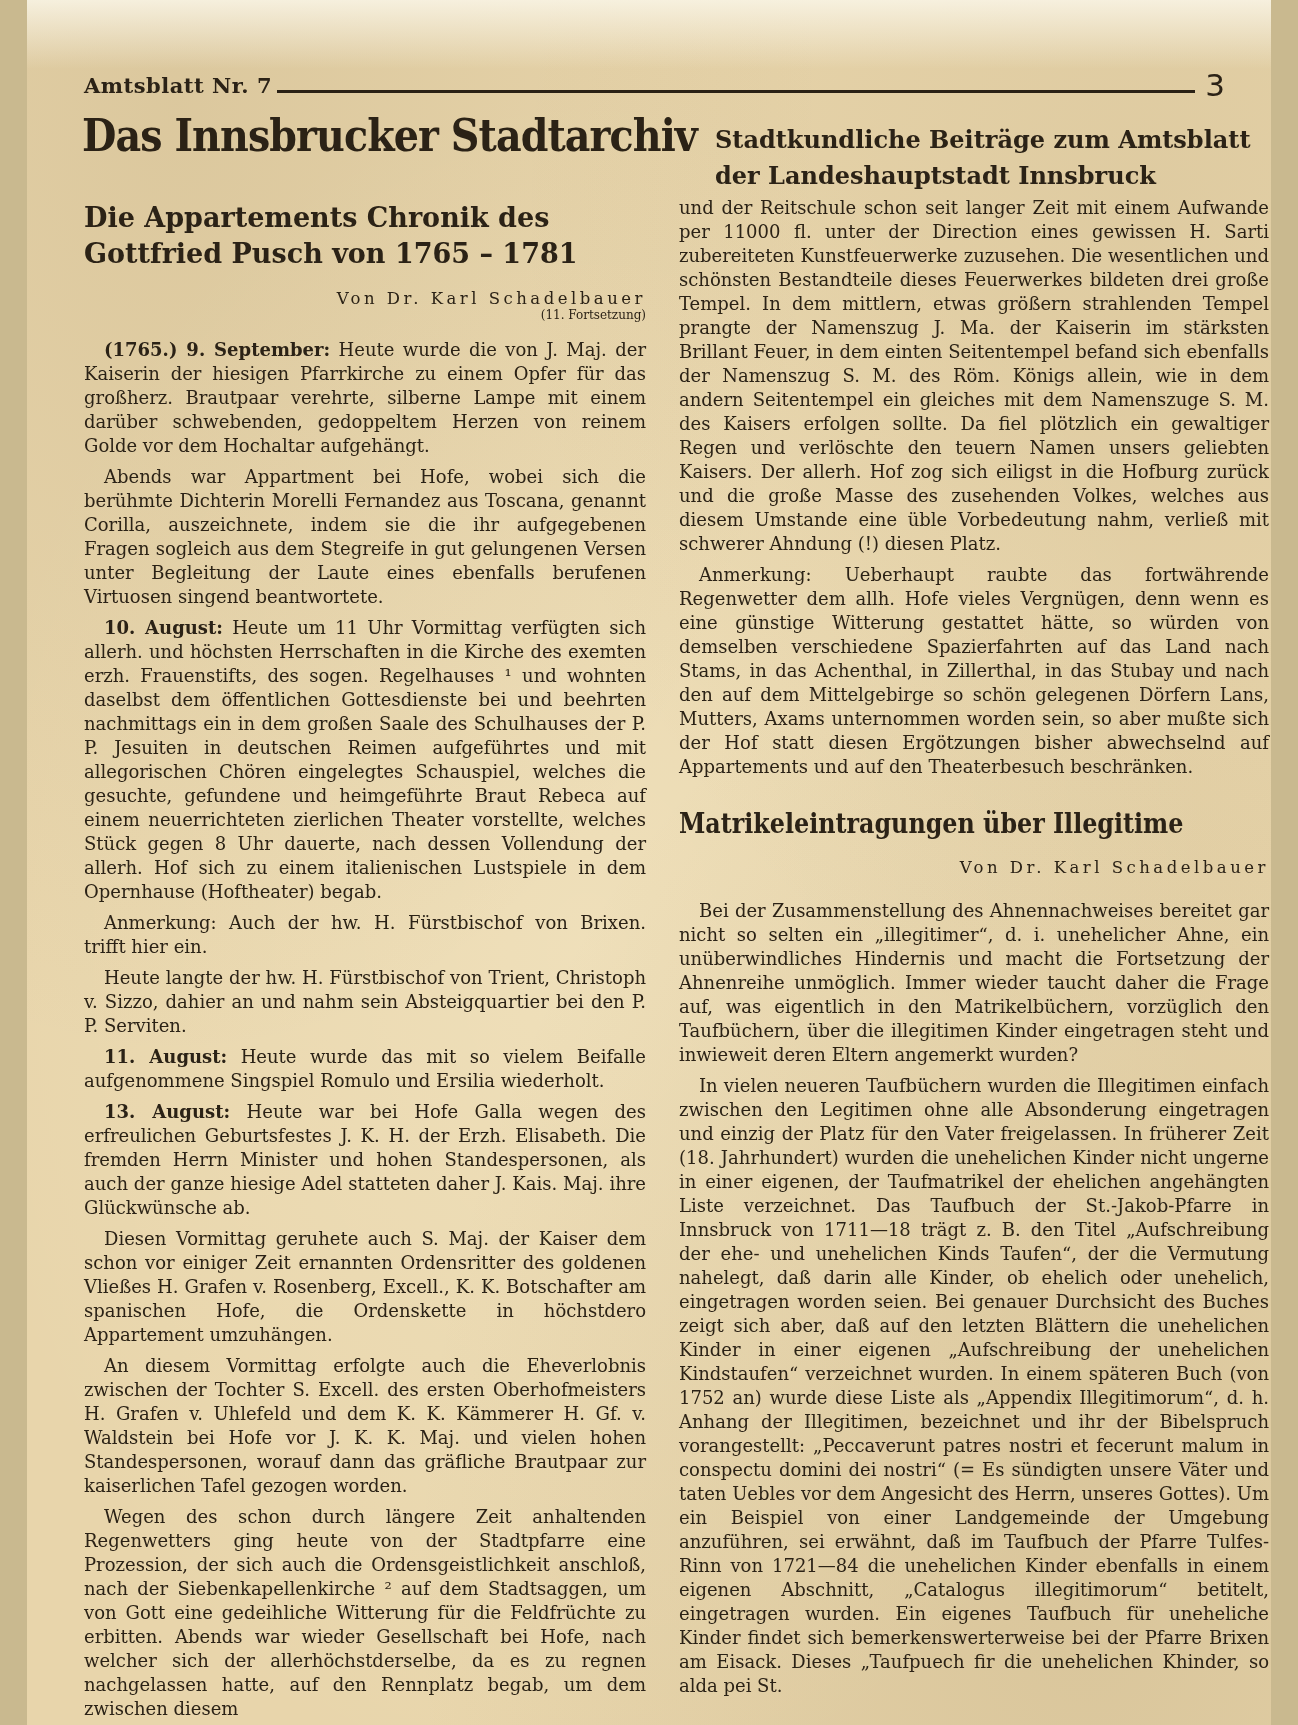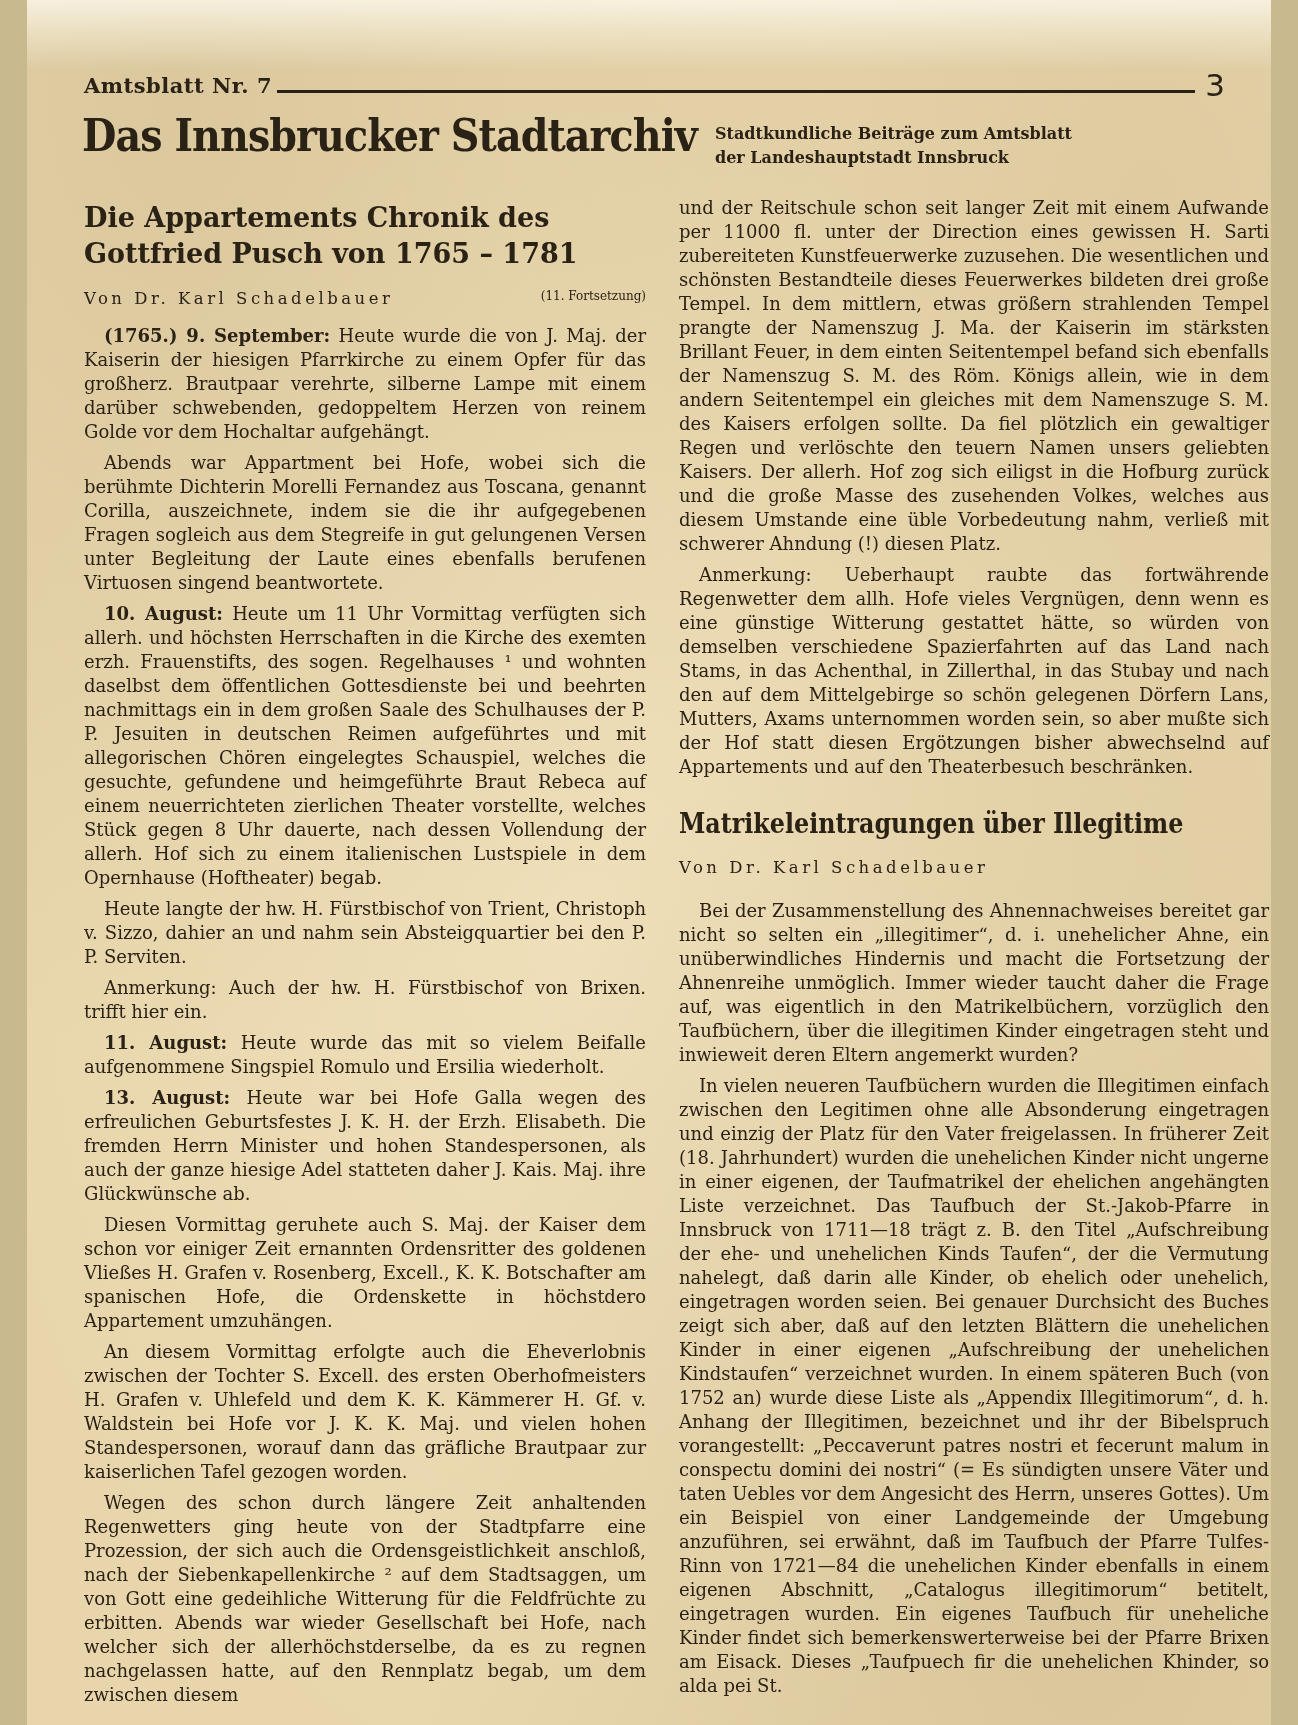--- a/index.html
+++ b/index.html
@@ -20,27 +20,27 @@
     overflow:hidden;
   }
   
   .topbar { position:absolute; left:57px; right:46px; top:72px; display:flex; align-items:flex-end; }
   .issue { font-size:21px; font-weight:bold; letter-spacing:0.5px; white-space:nowrap; }
   .hrule { flex:1; height:3px; background:#2a2115; margin:0 10px 5px 5px; box-shadow:0 -4px 0 -3px rgba(42,33,21,0.35); }
   .pagenum { font-family:"DejaVu Sans", sans-serif; font-size:31px; line-height:0.85; font-weight:500; }
   
   .title { position:absolute; left:55px; top:110px; margin:0; font-size:44px; font-weight:bold;
            letter-spacing:-1px; white-space:nowrap; transform:scaleX(0.90); transform-origin:left top; }
-  .subtitle { position:absolute; left:688px; top:122px; font-size:16px; font-weight:bold; line-height:1.5; }
+  .subtitle { position:absolute; left:688px; top:122px; font-size:24px; font-weight:bold; line-height:1.5; }
   
   .col { position:absolute; top:196px; text-align:justify; }
   .col-left  { left:57px;  width:562px; }
   .col-right { left:652px; width:590px; }
   .col-heading { font-size:27px; font-weight:bold; line-height:1.35; margin:4px 0 16px; text-align:left; }
-  .byline-row { display:flex; justify-content:space-between; align-items:flex-start; margin:0 0 16px; }
+  .byline-row { display:flex; justify-content:space-between; align-items:flex-end; margin:0 0 16px;flex-direction:column; }
   .byline { font-size:16.5px; letter-spacing:3.5px; white-space:nowrap; }
   .continuation { font-size:12px; white-space:nowrap; }
   .body-p { font-size:18px; line-height:24px; margin:0 0 7px; text-indent:20px; }
   .body-p.no-indent { text-indent:0; }
   .lead { font-weight:bold; }
   
   .section-heading { font-size:28px; font-weight:bold; margin:28px 0 18px; text-align:left;
                      white-space:nowrap; transform:scaleX(0.85); transform-origin:left; }
   .section-byline-row { margin:0 0 22px; }
 </style>
@@ -67,22 +67,22 @@
       <span>Gottfried Pusch von 1765 – 1781</span>
     </h2>
     <div class="byline-row">
       <span class="byline">Von Dr. Karl Schadelbauer</span>
       <span class="continuation">(11. Fortsetzung)</span>
     </div>
 
     <p class="body-p"><strong class="lead">(1765.) 9. September:</strong><span> Heute wurde die von J. Maj. der Kaiserin der hiesigen Pfarrkirche zu einem Opfer für das großherz. Brautpaar verehrte, silberne Lampe mit einem darüber schwebenden, gedoppeltem Herzen von reinem Golde vor dem Hochaltar aufgehängt.</span></p>
     <p class="body-p"><strong class="lead"></strong><span>Abends war Appartment bei Hofe, wobei sich die berühmte Dichterin Morelli Fernandez aus Toscana, genannt Corilla, auszeichnete, indem sie die ihr aufgegebenen Fragen sogleich aus dem Stegreife in gut gelungenen Versen unter Begleitung der Laute eines ebenfalls berufenen Virtuosen singend beantwortete.</span></p>
     <p class="body-p"><strong class="lead">10. August:</strong><span> Heute um 11 Uhr Vormittag verfügten sich allerh. und höchsten Herrschaften in die Kirche des exemten erzh. Frauenstifts, des sogen. Regelhauses ¹ und wohnten daselbst dem öffentlichen Gottesdienste bei und beehrten nachmittags ein in dem großen Saale des Schulhauses der P. P. Jesuiten in deutschen Reimen aufgeführtes und mit allegorischen Chören eingelegtes Schauspiel, welches die gesuchte, gefundene und heimgeführte Braut Rebeca auf einem neuerrichteten zierlichen Theater vorstellte, welches Stück gegen 8 Uhr dauerte, nach dessen Vollendung der allerh. Hof sich zu einem italienischen Lustspiele in dem Opernhause (Hoftheater) begab.</span></p>
+    <p class="body-p"><strong class="lead"></strong><span>Anmerkung: Auch der hw. H. Fürstbischof von Brixen. trifft hier ein.</span></p>
     <p class="body-p"><strong class="lead"></strong><span>Heute langte der hw. H. Fürstbischof von Trient, Christoph v. Sizzo, dahier an und nahm sein Absteigquartier bei den P. P. Serviten.</span></p>
-    <p class="body-p"><strong class="lead"></strong><span>Anmerkung: Auch der hw. H. Fürstbischof von Brixen. trifft hier ein.</span></p>
     <p class="body-p"><strong class="lead">11. August:</strong><span> Heute wurde das mit so vielem Beifalle aufgenommene Singspiel Romulo und Ersilia wiederholt.</span></p>
     <p class="body-p"><strong class="lead">13. August:</strong><span> Heute war bei Hofe Galla wegen des erfreulichen Geburtsfestes J. K. H. der Erzh. Elisabeth. Die fremden Herrn Minister und hohen Standespersonen, als auch der ganze hiesige Adel statteten daher J. Kais. Maj. ihre Glückwünsche ab.</span></p>
     <p class="body-p"><strong class="lead"></strong><span>Diesen Vormittag geruhete auch S. Maj. der Kaiser dem schon vor einiger Zeit ernannten Ordensritter des goldenen Vließes H. Grafen v. Rosenberg, Excell., K. K. Botschafter am spanischen Hofe, die Ordenskette in höchstdero Appartement umzuhängen.</span></p>
     <p class="body-p"><strong class="lead"></strong><span>An diesem Vormittag erfolgte auch die Eheverlobnis zwischen der Tochter S. Excell. des ersten Oberhofmeisters H. Grafen v. Uhlefeld und dem K. K. Kämmerer H. Gf. v. Waldstein bei Hofe vor J. K. K. Maj. und vielen hohen Standespersonen, worauf dann das gräfliche Brautpaar zur kaiserlichen Tafel gezogen worden.</span></p>
     <p class="body-p"><strong class="lead"></strong><span>Wegen des schon durch längere Zeit anhaltenden Regenwetters ging heute von der Stadtpfarre eine Prozession, der sich auch die Ordensgeistlichkeit anschloß, nach der Siebenkapellenkirche ² auf dem Stadtsaggen, um von Gott eine gedeihliche Witterung für die Feldfrüchte zu erbitten. Abends war wieder Gesellschaft bei Hofe, nach welcher sich der allerhöchstderselbe, da es zu regnen nachgelassen hatte, auf den Rennplatz begab, um dem zwischen diesem</span></p>
 
   </section>
 
   <section class="col col-right">
     <p class="body-p no-indent"><span>und der Reitschule schon seit langer Zeit mit einem Aufwande per 11000 fl. unter der Direction eines gewissen H. Sarti zubereiteten Kunstfeuerwerke zuzusehen. Die wesentlichen und schönsten Bestandteile dieses Feuerwerkes bildeten drei große Tempel. In dem mittlern, etwas größern strahlenden Tempel prangte der Namenszug J. Ma. der Kaiserin im stärksten Brillant Feuer, in dem einten Seitentempel befand sich ebenfalls der Namenszug S. M. des Röm. Königs allein, wie in dem andern Seitentempel ein gleiches mit dem Namenszuge S. M. des Kaisers erfolgen sollte. Da fiel plötzlich ein gewaltiger Regen und verlöschte den teuern Namen unsers geliebten Kaisers. Der allerh. Hof zog sich eiligst in die Hofburg zurück und die große Masse des zusehenden Volkes, welches aus diesem Umstande eine üble Vorbedeutung nahm, verließ mit schwerer Ahndung (!) diesen Platz.</span></p>

